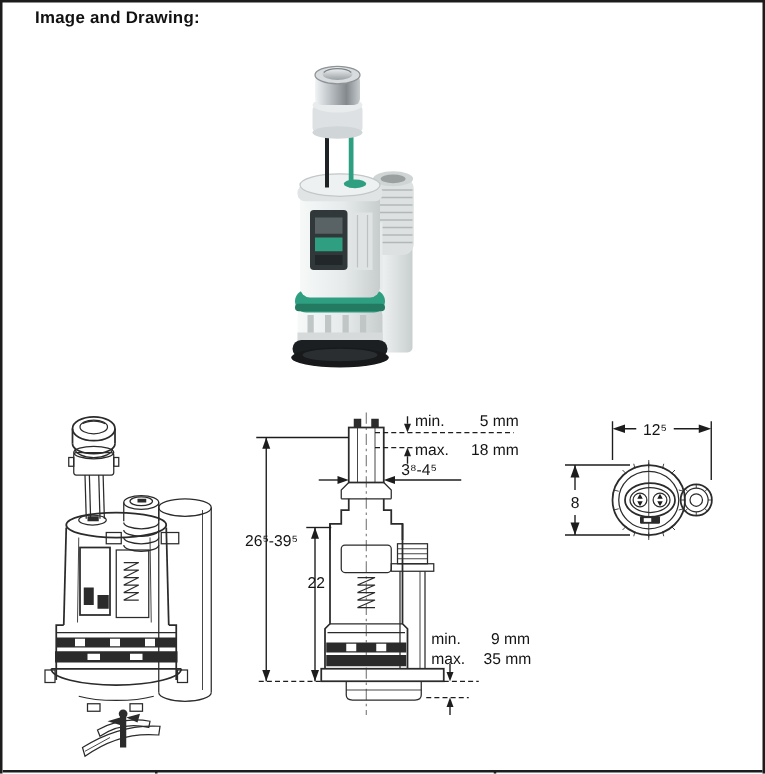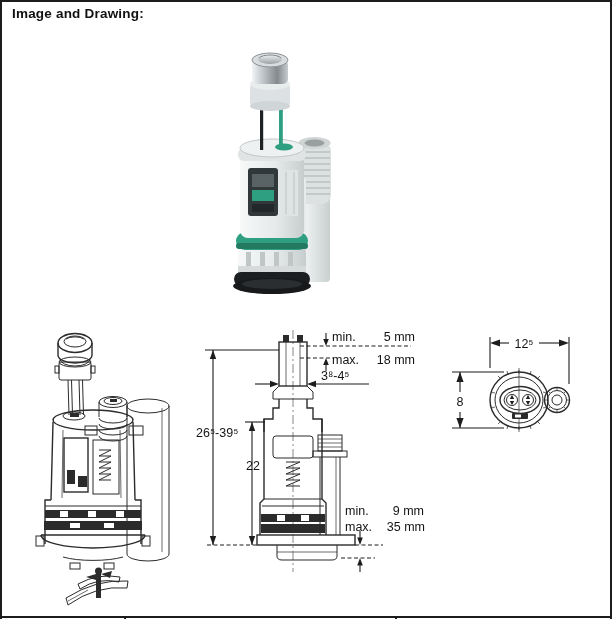--- a/index.html
+++ b/index.html
@@ -3,21 +3,21 @@
 <meta charset="utf-8">
 <style>
   html,body{margin:0;padding:0;background:#fff;}
   .page{
     position:relative;width:612px;height:619px;background:#fff;overflow:hidden;
     box-sizing:border-box;
     border-top:2px solid #1c1c1c;border-left:2px solid #1c1c1c;border-right:2px solid #1c1c1c;
     font-family:"Liberation Sans","DejaVu Sans",sans-serif;
   }
   .header{
-    position:absolute;left:10px;top:4px;
+    position:absolute;left:26px;top:4px;
     font-size:13.5px;font-weight:bold;color:#111;letter-spacing:.2px;
   }
   svg{position:absolute;overflow:visible;}
   .photo{left:222px;top:38px;}
   .side-drawing{left:28px;top:320px;}
   .front-drawing{left:191px;top:322px;}
   .top-drawing{left:444px;top:322px;}
   .ln{stroke:#2b2b2b;stroke-width:1;fill:none;}
   .ln2{stroke:#2b2b2b;stroke-width:1.4;fill:none;}
   .thin{stroke:#2b2b2b;stroke-width:.7;fill:none;}

